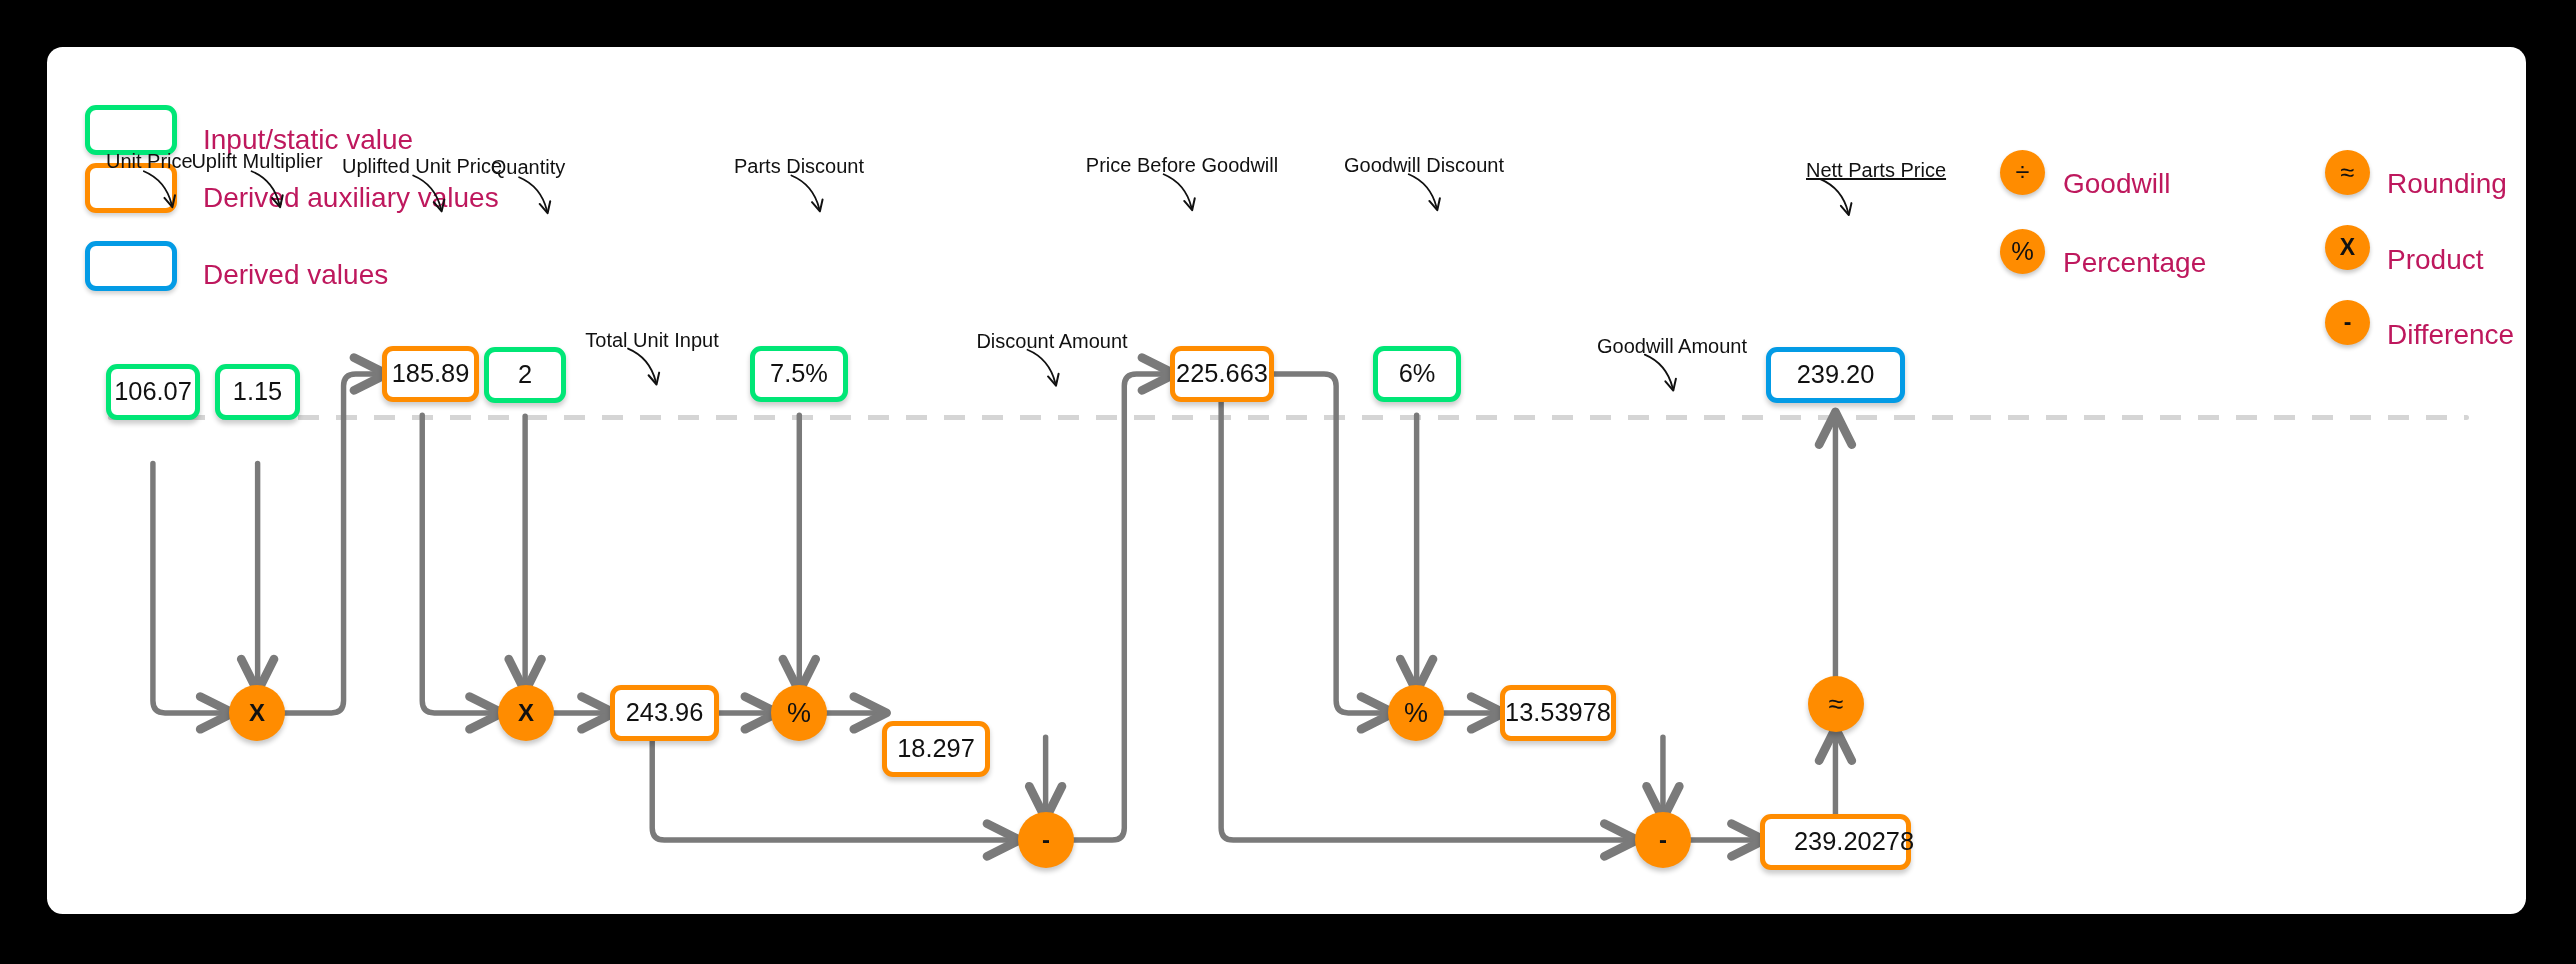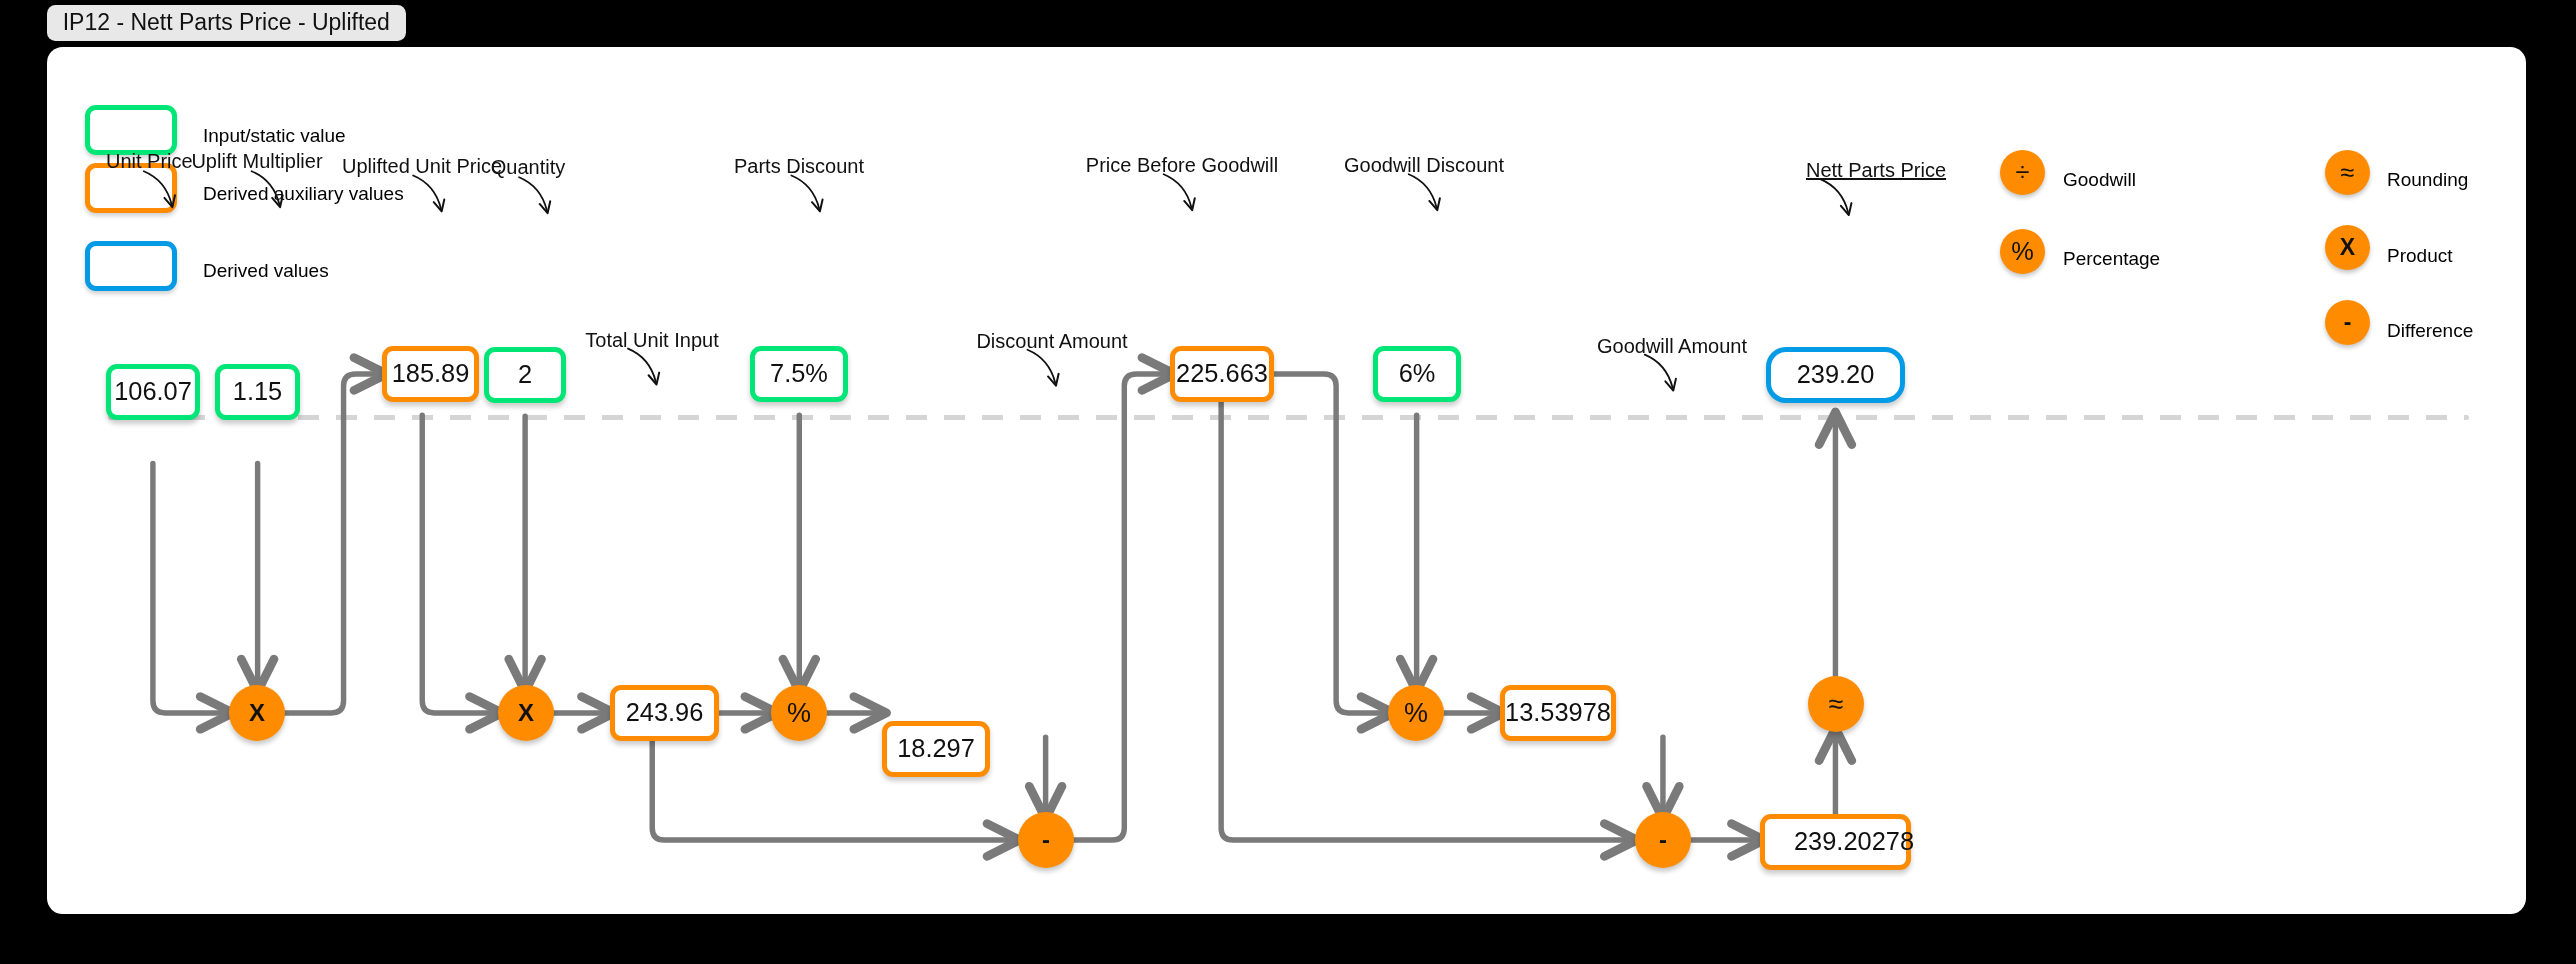--- a/index.html
+++ b/index.html
@@ -24,21 +24,21 @@
 
   
   .legend-swatch{
     position:absolute;width:92px;height:50px;border-radius:11px;
     background:#fff;border:5.4px solid #00e676;box-sizing:border-box;
     box-shadow:0 3px 4.2px rgba(0,0,0,.18);
   }
   .legend-swatch.orange{border-color:#ff8c00;}
   .legend-swatch.blue{border-color:#039be5;}
   .legend-text{
-    position:absolute;font-size:19px;color:#000000;white-space:nowrap;line-height:1;
+    position:absolute;font-size:28px;color:#be185d;white-space:nowrap;line-height:1;
   }
 
   .op-badge{
     position:absolute;width:45px;height:45px;border-radius:50%;
     background:#ff8c00;box-shadow:0 3px 4.2px rgba(0,0,0,.22);
     display:flex;align-items:center;justify-content:center;
     font-size:23px;color:#111;font-weight:700;line-height:1;
   }
   .op-badge.thin{font-weight:400;font-size:25.4px;}
 
@@ -52,21 +52,21 @@
   
   .node{
     position:absolute;background:#fff;border-radius:11px;box-sizing:border-box;
     border:5.4px solid #ff8c00;
     box-shadow:0 3.6px 5.4px rgba(0,0,0,.20);
     display:flex;align-items:center;justify-content:center;
     font-size:25.4px;color:#111;line-height:1;white-space:nowrap;
   }
   .node.input{border-color:#00e676;}
   .node.aux{border-color:#ff8c00;}
-  .node.derived{border-color:#039be5;border-radius:20px;}
+  .node.derived{border-color:#039be5;}
 
   .opnode{
     position:absolute;background:#ff8c00;border-radius:50%;
     box-shadow:0 3.6px 5.4px rgba(0,0,0,.22);
     display:flex;align-items:center;justify-content:center;
     font-size:24px;color:#111;font-weight:700;line-height:1;
   }
   .opnode.thin{font-weight:400;font-size:27px;}
 
   
@@ -75,21 +75,20 @@
   }
 
   
   svg.ovl{position:absolute;left:0;top:0;width:2479px;height:867px;pointer-events:none;}
 </style>
 </head>
 <body>
 
 <div id="root">
 
-  <div class="title-tab">IP12 - Nett Parts Price - Uplifted</div>
 
   <div class="canvas">
 
     <div class="legend-swatch" style="left:38px;top:58px;"></div>
     <div class="legend-text" style="left:156px;top:79px;">Input/static value</div>
 
     <div class="legend-swatch orange" style="left:38px;top:116px;"></div>
     <div class="legend-text" style="left:156px;top:137px;">Derived auxiliary values</div>
 
     <div class="legend-swatch blue" style="left:38px;top:194px;"></div>

